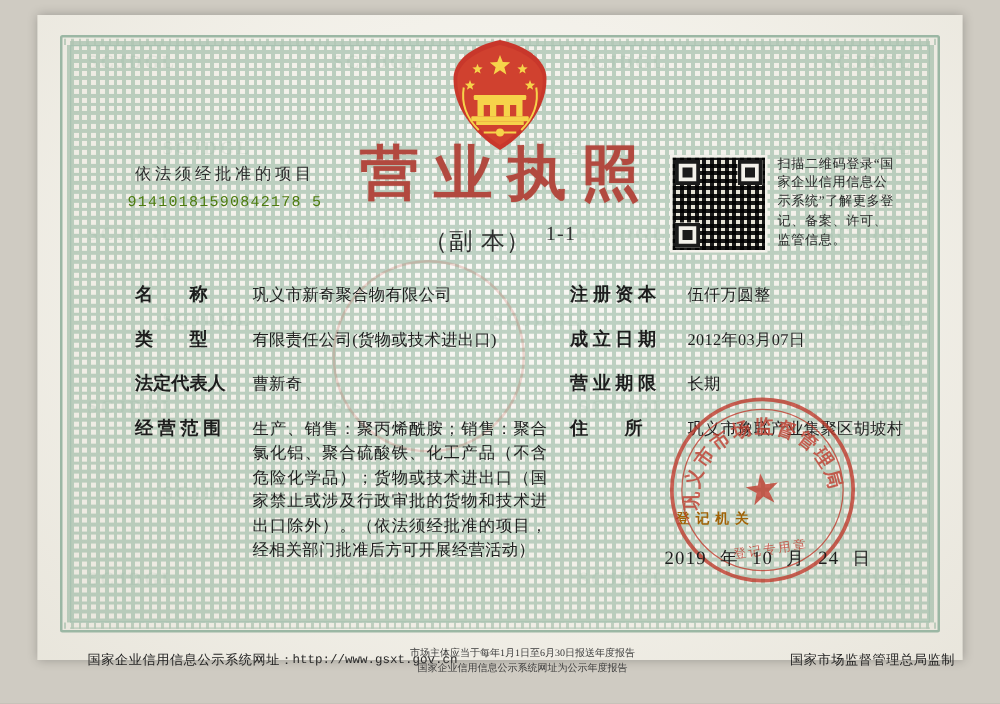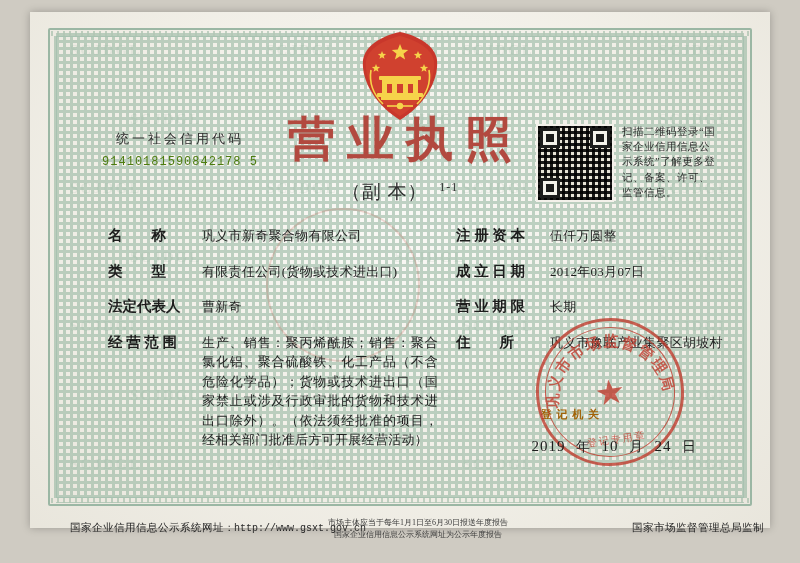--- a/index.html
+++ b/index.html
@@ -137,21 +137,21 @@
   }
   .sub-title {
     margin-top: 16px;
     font-family: "Liberation Serif", serif;
     font-size: 19px;
     color: #2e2e2e;
     letter-spacing: 1px;
   }
   .sub-title .bracket { font-size: 19px; }
   .copy-no {
-    font-size: 12px;
+    font-size: 16px;
     vertical-align: super;
     margin-left: 6px;
     color: #333;
   }
 
   
   .credit {
     position: absolute;
     left: 70px;
     top: 118px;
@@ -478,21 +478,21 @@
 
     <div class="title-block">
       <div class="main-title">营业执照</div>
       <div class="sub-title">
         <span class="bracket">（副 本）</span>
         <span class="copy-no">1-1</span>
       </div>
     </div>
 
     <div class="credit">
-      <div class="credit-label">统一社会信用代码</div>
+      <div class="credit-label">依法须经批准的项目</div>
       <div class="credit-value">91410181590842178 5</div>
     </div>
 
     <div class="qr-area">
       <div class="qr">
         <div class="eye tl">
             <i></i>
           </div>
         <div class="eye tr">
             <i></i>

